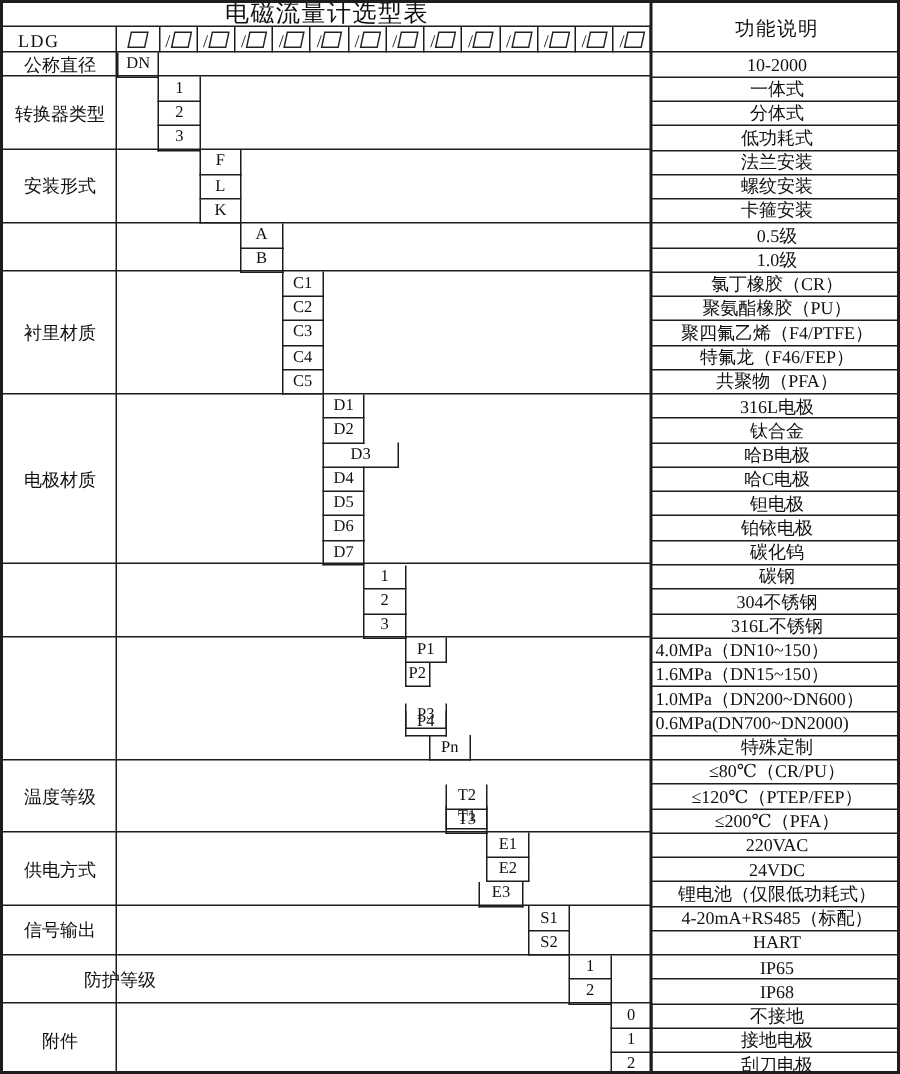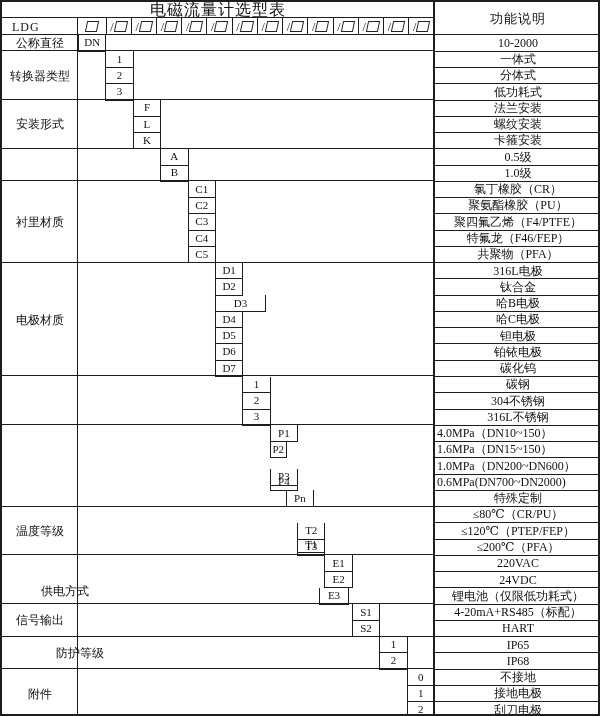--- a/index.html
+++ b/index.html
@@ -207,21 +207,21 @@
         <div class="cell sec-label" style="left: 0px; top: 0px; width: 76px; height: 48.7857px;">温度等级</div>
         <div class="cell code-cell" style="left: 295.077px; top: 0px; width: 28.3846px; height: 16.7619px; margin-top: 30px;">T1</div>
         <div class="cell desc-cell" style="left: 432px; top: 0px; width: 168px; height: 16.7619px;">≤80℃（CR/PU）</div>
         <div class="cell code-cell" style="left: 295.077px; top: 16.2619px; width: 28.3846px; height: 16.7619px;">T2</div>
         <div class="cell desc-cell" style="left: 432px; top: 16.2619px; width: 168px; height: 16.7619px;">≤120℃（PTEP/FEP）</div>
         <div class="cell code-cell" style="left: 295.077px; top: 32.5238px; width: 28.3846px; height: 16.7619px;">T3</div>
         <div class="cell desc-cell" style="left: 432px; top: 32.5238px; width: 168px; height: 16.7619px;">≤200℃（PFA）</div>
         <div class="hline" style="left: 0px; top: 47.7857px; width: 432px;"></div>
       </div>
       <div class="abs" style="left: 0px; top: 553.381px; width: 600px; height: 48.7857px;">
-        <div class="cell sec-label" style="left: 0px; top: 11px; width: 76px; height: 48.7857px; margin-left: 25px;">供电方式</div>
+        <div class="cell sec-label" style="left: 0px; top: 0px; width: 76px; height: 48.7857px;">供电方式</div>
         <div class="cell code-cell" style="left: 322.462px; top: 0px; width: 28.3846px; height: 16.7619px;">E1</div>
         <div class="cell desc-cell" style="left: 432px; top: 0px; width: 168px; height: 16.7619px;">220VAC</div>
         <div class="cell code-cell" style="left: 322.462px; top: 16.2619px; width: 28.3846px; height: 16.7619px;">E2</div>
         <div class="cell desc-cell" style="left: 432px; top: 16.2619px; width: 168px; height: 16.7619px;">24VDC</div>
         <div class="cell code-cell" style="left: 317px; top: 32.5238px; width: 30px; height: 16.7619px;">E3</div>
         <div class="cell desc-cell" style="left: 432px; top: 32.5238px; width: 168px; height: 16.7619px;">锂电池（仅限低功耗式）</div>
         <div class="hline" style="left: 0px; top: 47.7857px; width: 432px;"></div>
       </div>
       <div class="abs" style="left: 0px; top: 602.167px; width: 600px; height: 32.5238px;">
         <div class="cell sec-label" style="left: 0px; top: 0px; width: 76px; height: 32.5238px;">信号输出</div>

